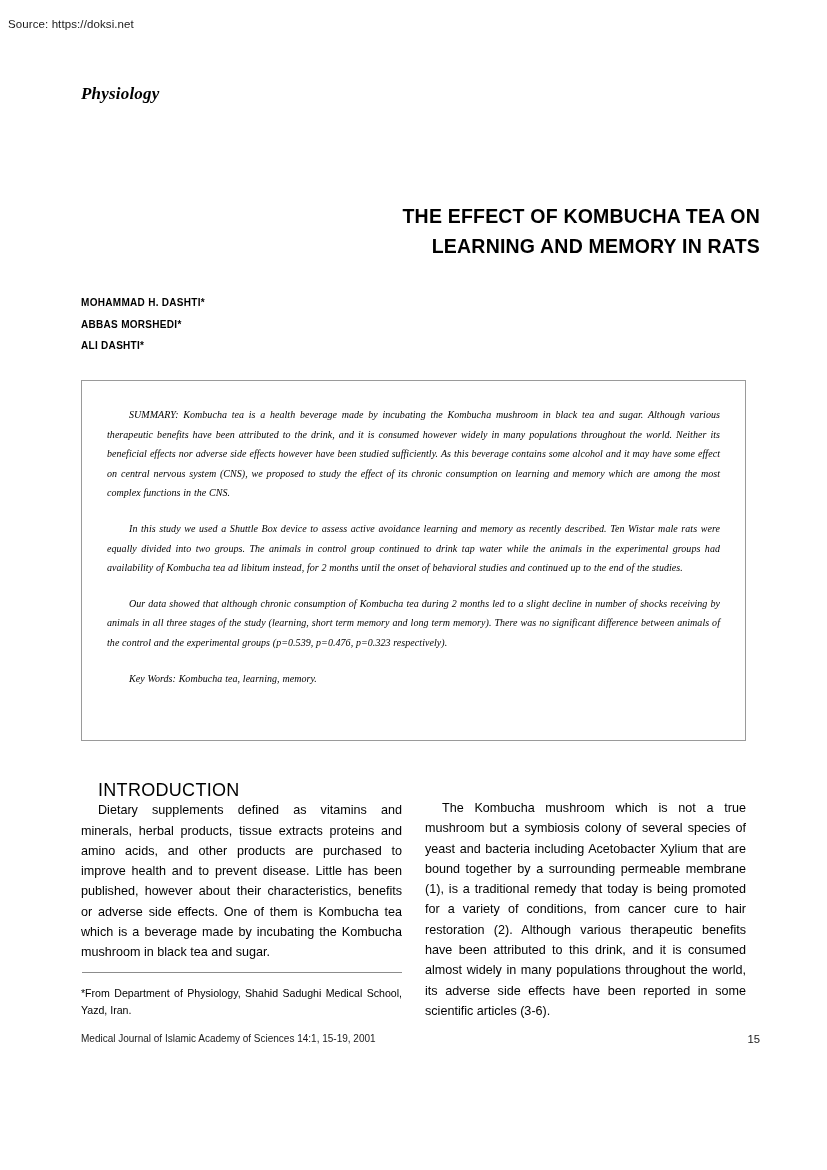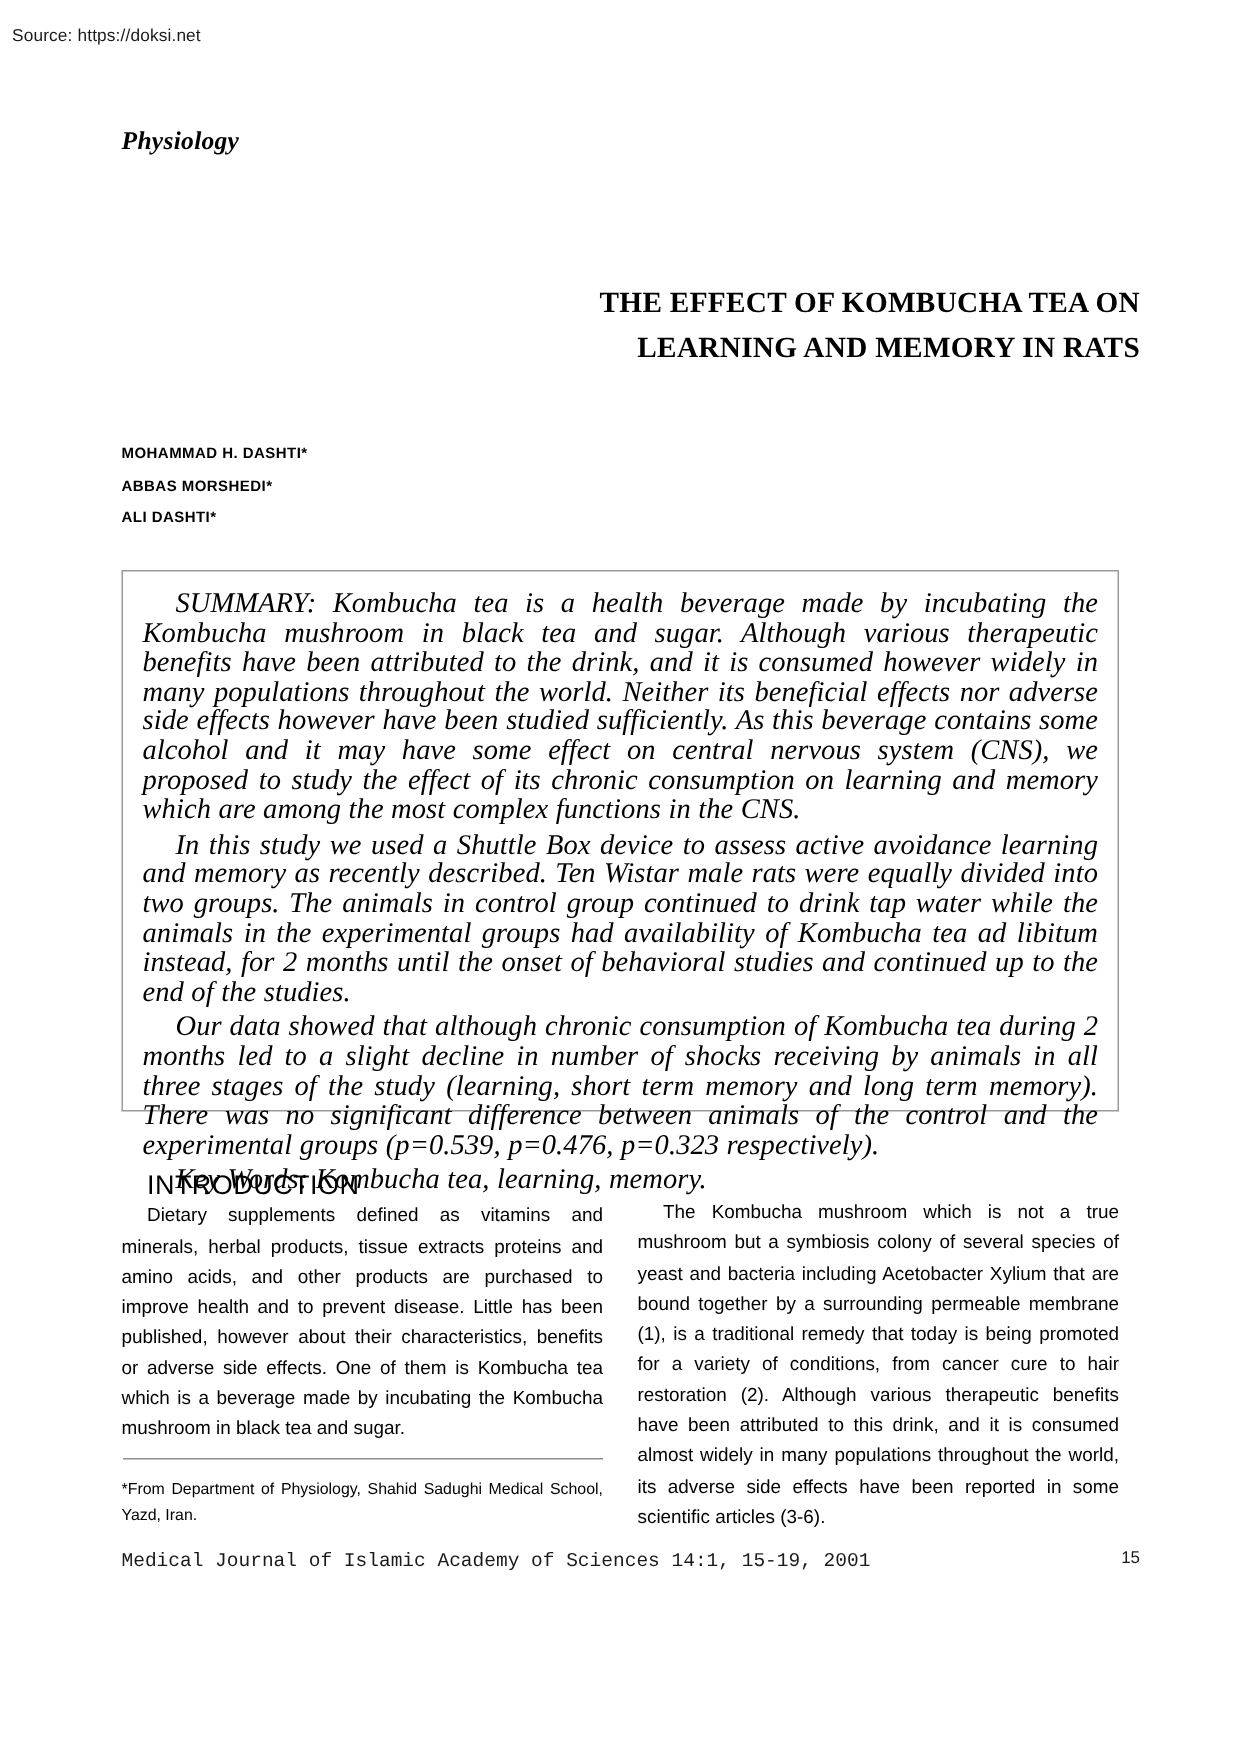--- a/index.html
+++ b/index.html
@@ -41,24 +41,24 @@
     font-weight: bold;
     font-style: italic;
     font-size: 17px;
     letter-spacing: 0.2px;
   }
 
   
   #article-title {
     position: absolute;
     right: 81px;
-    top: 188px;
+    top: 201px;
     width: 420px;
     text-align: right;
-    font-family: Liberation Serif, serif;
+    font-family: Liberation Sans, sans-serif;
     font-weight: bold;
     font-size: 19.5px;
     line-height: 30px;
     letter-spacing: 0.2px;
   }
   #article-title .tl { display: block; }
 
   
   #authors {
     position: absolute;
@@ -78,24 +78,24 @@
     left: 81px;
     top: 380px;
     width: 665px;
     height: 361px;
     box-sizing: border-box;
     border: 1px solid #9a9a9a;
     background: #ffffff;
     padding: 8px 9px 6px 9px;
   }
   #summary-box p {
-    margin: 4px;
+    margin: 16px;
     font-family: "Liberation Serif", serif;
     font-style: italic;
-    font-size: 19px;
+    font-size: 10px;
     line-height: 19.6px;
     text-align: justify;
     text-indent: 22px;
     letter-spacing: 0.05px;
     word-spacing: 0.2px;
   }
 
   
   .col {
     position: absolute;
@@ -139,22 +139,22 @@
     line-height: 16.5px;
     text-align: justify;
   }
   #footnote p { margin: 0; }
 
   
   #journal-ref {
     position: absolute;
     left: 81px;
     top: 1033px;
-    font-family: Liberation Mono, monospace;
-    font-size: 13px;
+    font-family: Liberation Sans, sans-serif;
+    font-size: 10px;
     white-space: nowrap;
     color: #1a1a1a;
   }
   #page-number {
     position: absolute;
     right: 81px;
     top: 1033px;
     font-family: "Liberation Sans", sans-serif;
     font-size: 11.3px;
     color: #1a1a1a;

